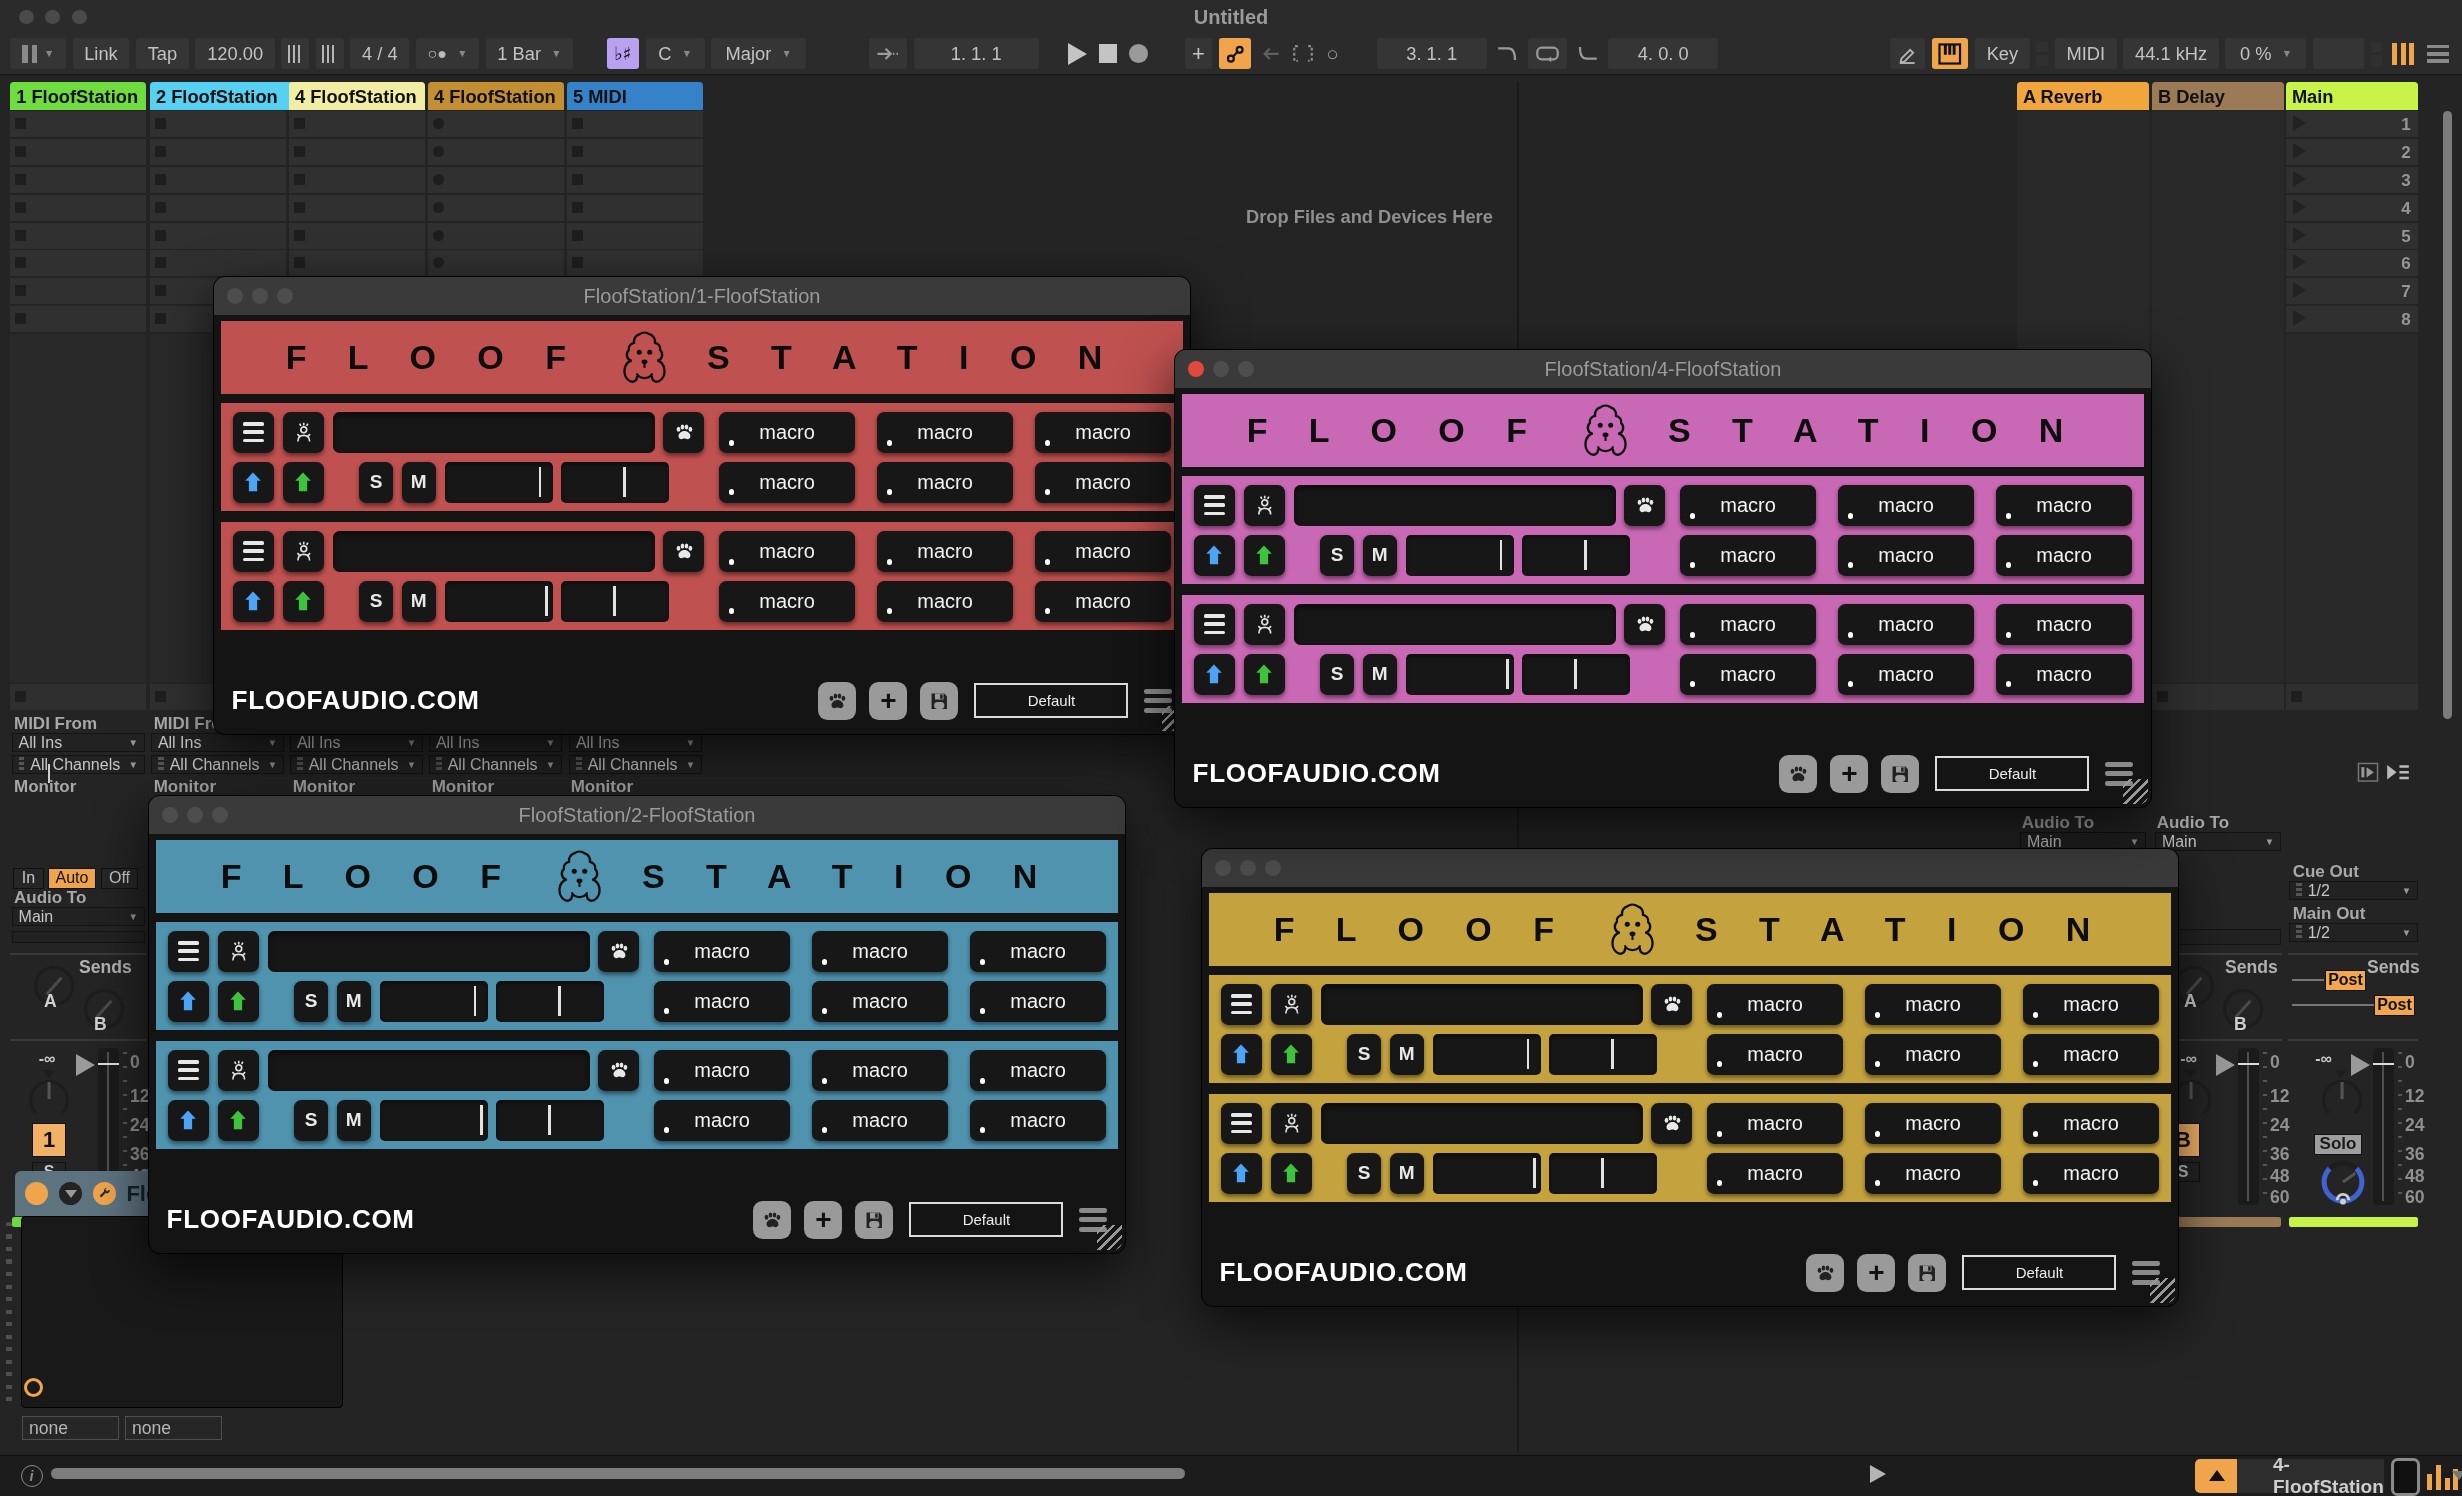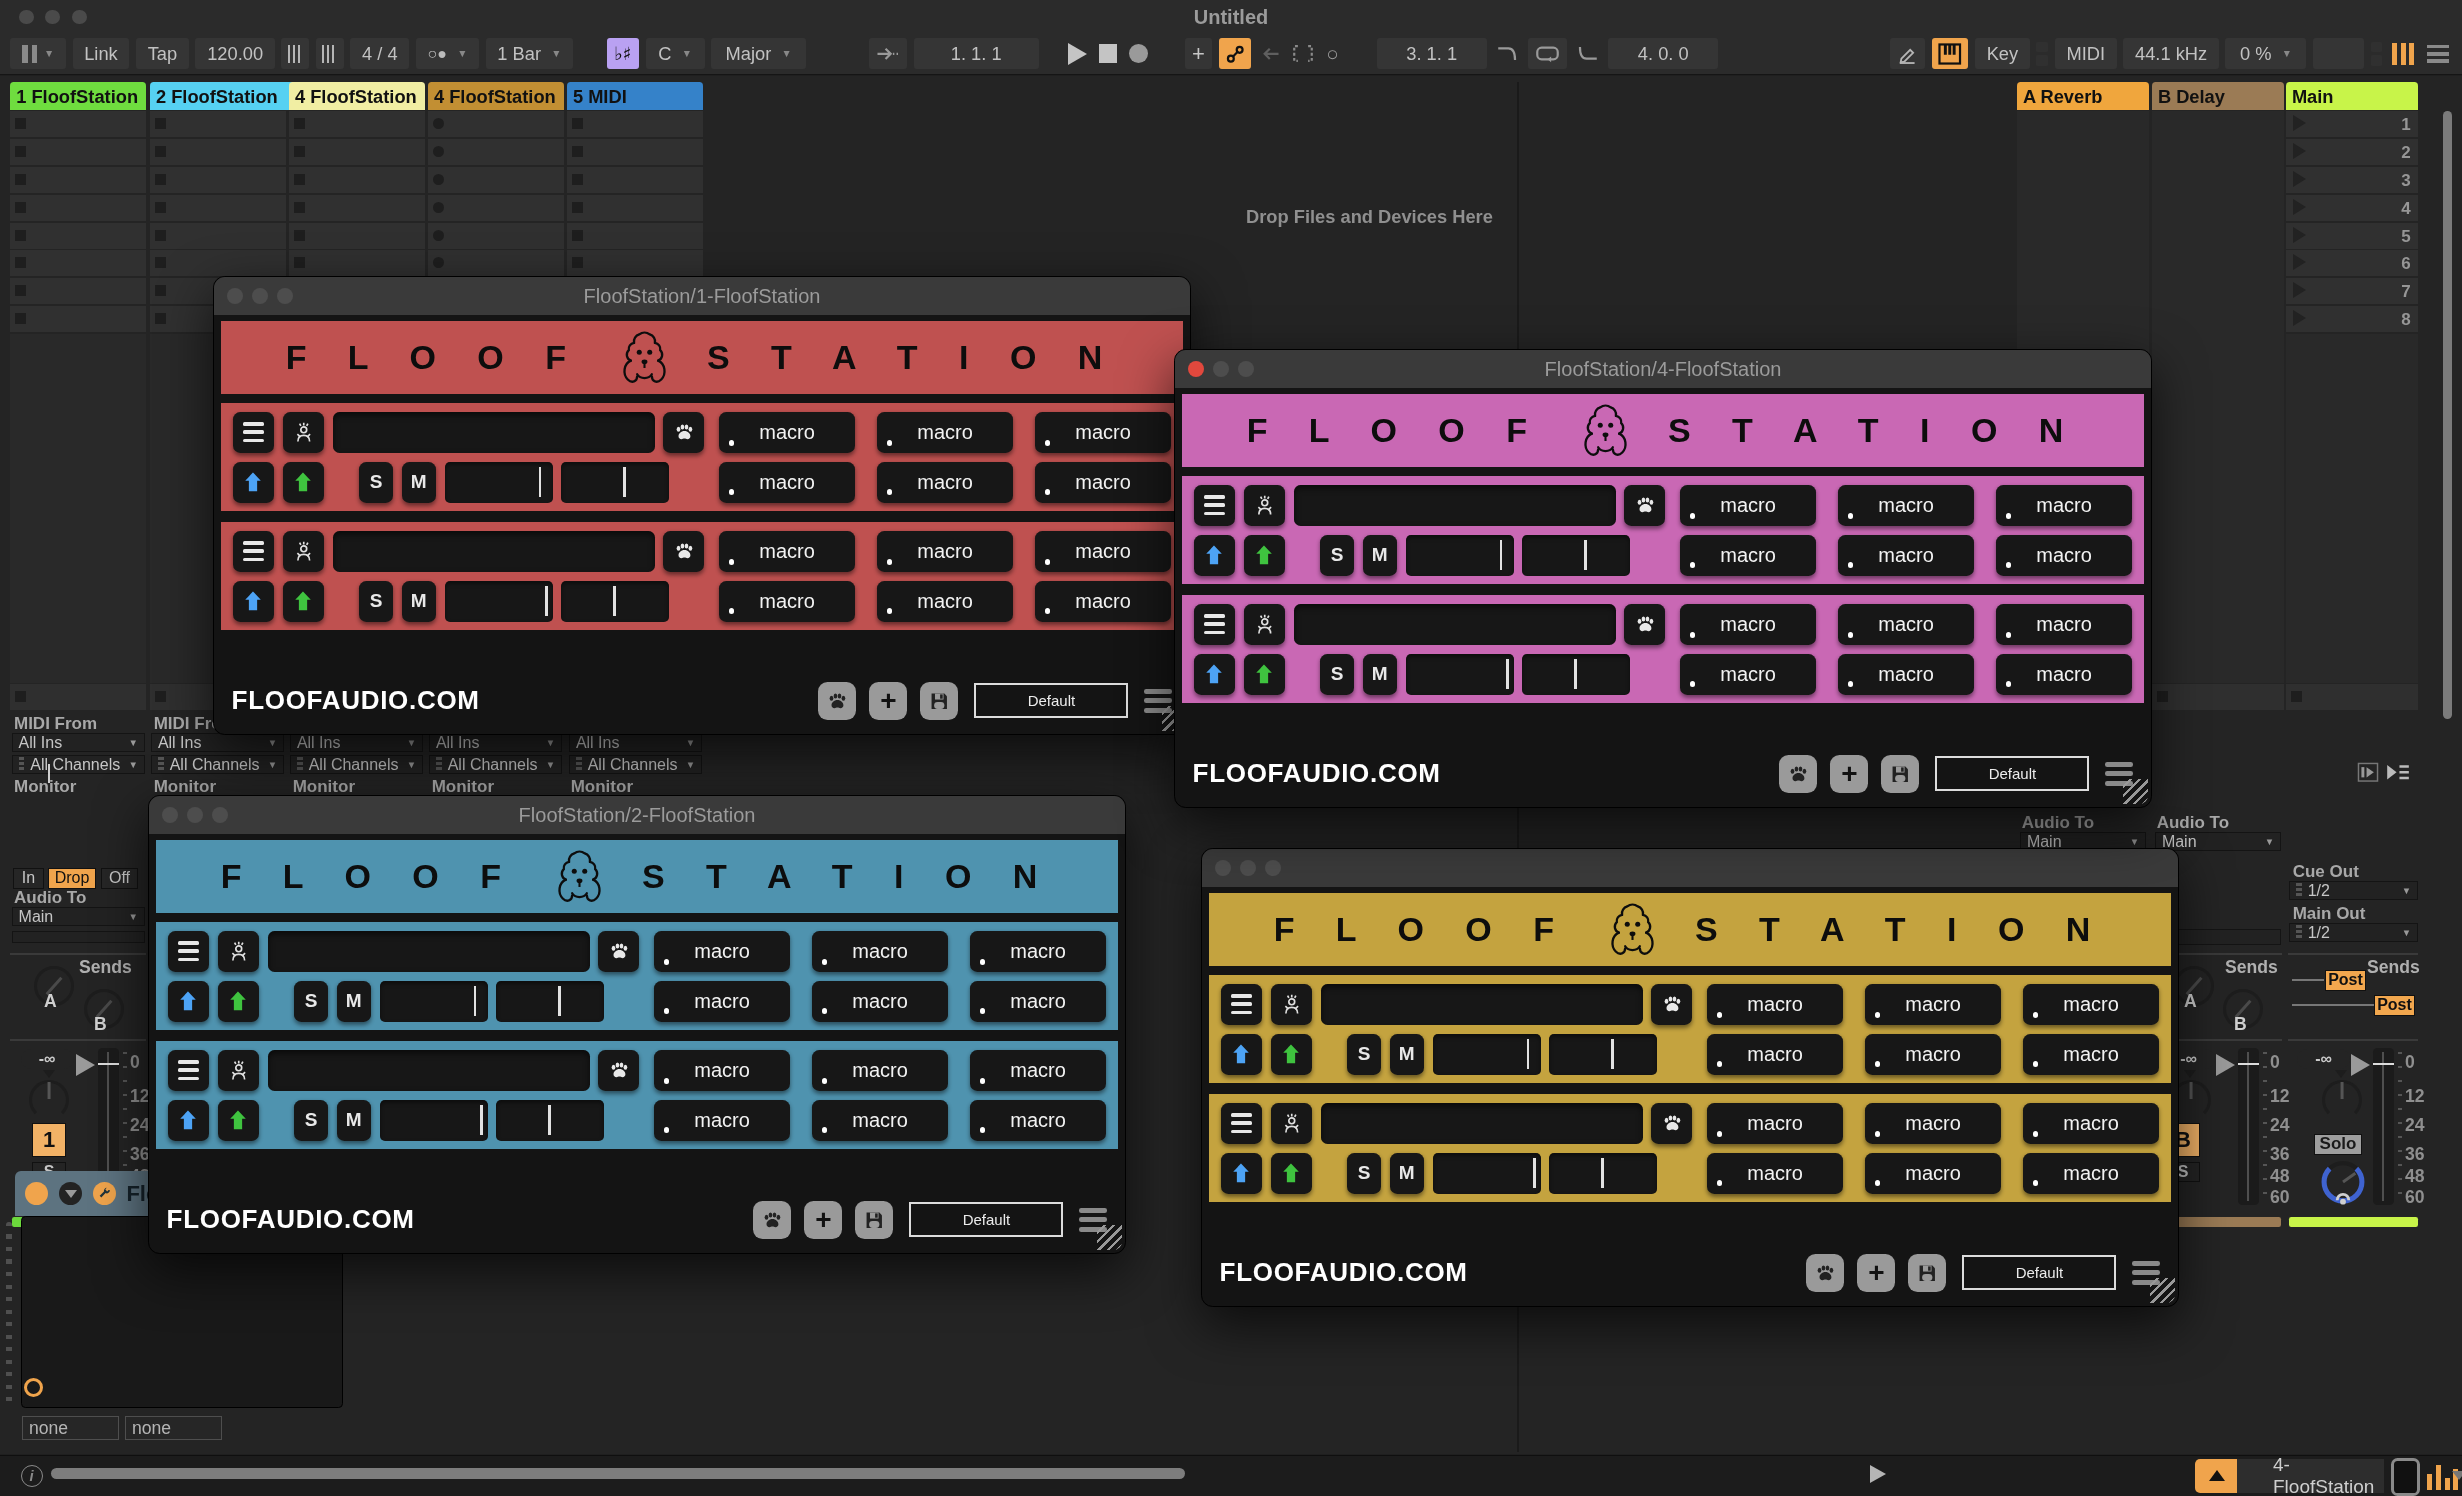--- a/index.html
+++ b/index.html
@@ -141,21 +141,21 @@
   #bottombar { position:absolute; left:0; top:1455px; width:2462px; height:42px; background:#1c1c1c; border-top:1.5px solid #0f0f0f; z-index:6; }
   .info-i { position:absolute; left:20.5px; top:8.8px; width:22px; height:22px; border:1.5px solid #8a8a8a; border-radius:50%;
             color:#8a8a8a; font-size:14.7px; font-weight:bold; display:flex; align-items:center; justify-content:center; font-style:italic; }
   .hscroll { position:absolute; left:51px; top:11.7px; width:1134px; height:11.7px; background:#7d7d7d; border-radius:5.9px; }
   .bplay { position:absolute; left:1870px; top:8.8px; width:0; height:0; border-left:16px solid #b5b5b5;
            border-top:9.5px solid transparent; border-bottom:9.5px solid transparent; }
   .st-up { position:absolute; left:2195px; top:2.9px; width:43px; height:34px; background:#f0a44c; border-radius:5.1px 0 0 5.1px;
            display:flex; align-items:center; justify-content:center; }
   .st-up i { width:0; height:0; border-bottom:11.7px solid #111; border-left:8px solid transparent; border-right:8px solid transparent; }
   .st-name { position:absolute; left:2237px; top:2.9px; width:147px; height:34px; background:#2d2d2d; color:#cfcfcf;
-             font-size:19px; font-weight:normal; display:flex; align-items:center; justify-content:center;padding-left:36px; }
+             font-size:19px; font-weight:bold; display:flex; align-items:center; justify-content:center;padding-left:36px; }
   .st-phone { position:absolute; left:2391px; top:1.5px; width:29px; height:38px; border:3.7px solid #8a8a8a; border-radius:6.6px; background:#111; }
   .st-bars { position:absolute; left:2427px; top:5.9px; display:flex; gap:3.7px; align-items:flex-end; height:28px; }
   .st-bars i { width:5.1px; background:#f0a44c; }
   .st-caret { position:absolute; left:2452px; top:14.7px; width:0; height:0; border-top:9.5px solid #777;
               border-left:7.3px solid transparent; border-right:7.3px solid transparent; }
 </style>
 </head>
 <body>
 
 <div id="app">
@@ -550,21 +550,21 @@
       <div class="lower" style="left: 2286px; top: 258px; width: 132px; height: 349px;"></div>
       <div class="stoprow" style="left: 2286px; width: 132px;">
         <div class="sq"></div>
       </div>
     </div>
 
   <div id="mixer">
 
     <div class="whiteline" style="left:48px;top:764px;height:19px"></div>
     <div class="monbtn" style="left:13px;top:868px;width:31px">In</div>
-    <div class="monbtn on" style="left:48px;top:868px;width:48px">Drop</div>
+    <div class="monbtn on" style="left:48px;top:868px;width:48px">Auto</div>
     <div class="monbtn" style="left:101px;top:868px;width:37px">Off</div>
     <div class="io-label" style="left:10.3px;top:888px">Audio To</div>
     <div class="io-box" style="left:11.7px;top:907px;width:133px">
         <span class="grow">Main</span>
       </div>
     <div class="io-box noarrow" style="left:11.7px;top:931px;width:133px;height:11.7px"></div>
     <div class="sep" style="left:10.3px;top:953px;width:136px"></div>
     <div class="sends-lbl" style="left:79px;top:957px">Sends</div>
     <div class="knob" style="left:34px;top:966px;width:40px;height:40px"></div>
     <div class="knob-letter" style="left:44px;top:991px">A</div>

